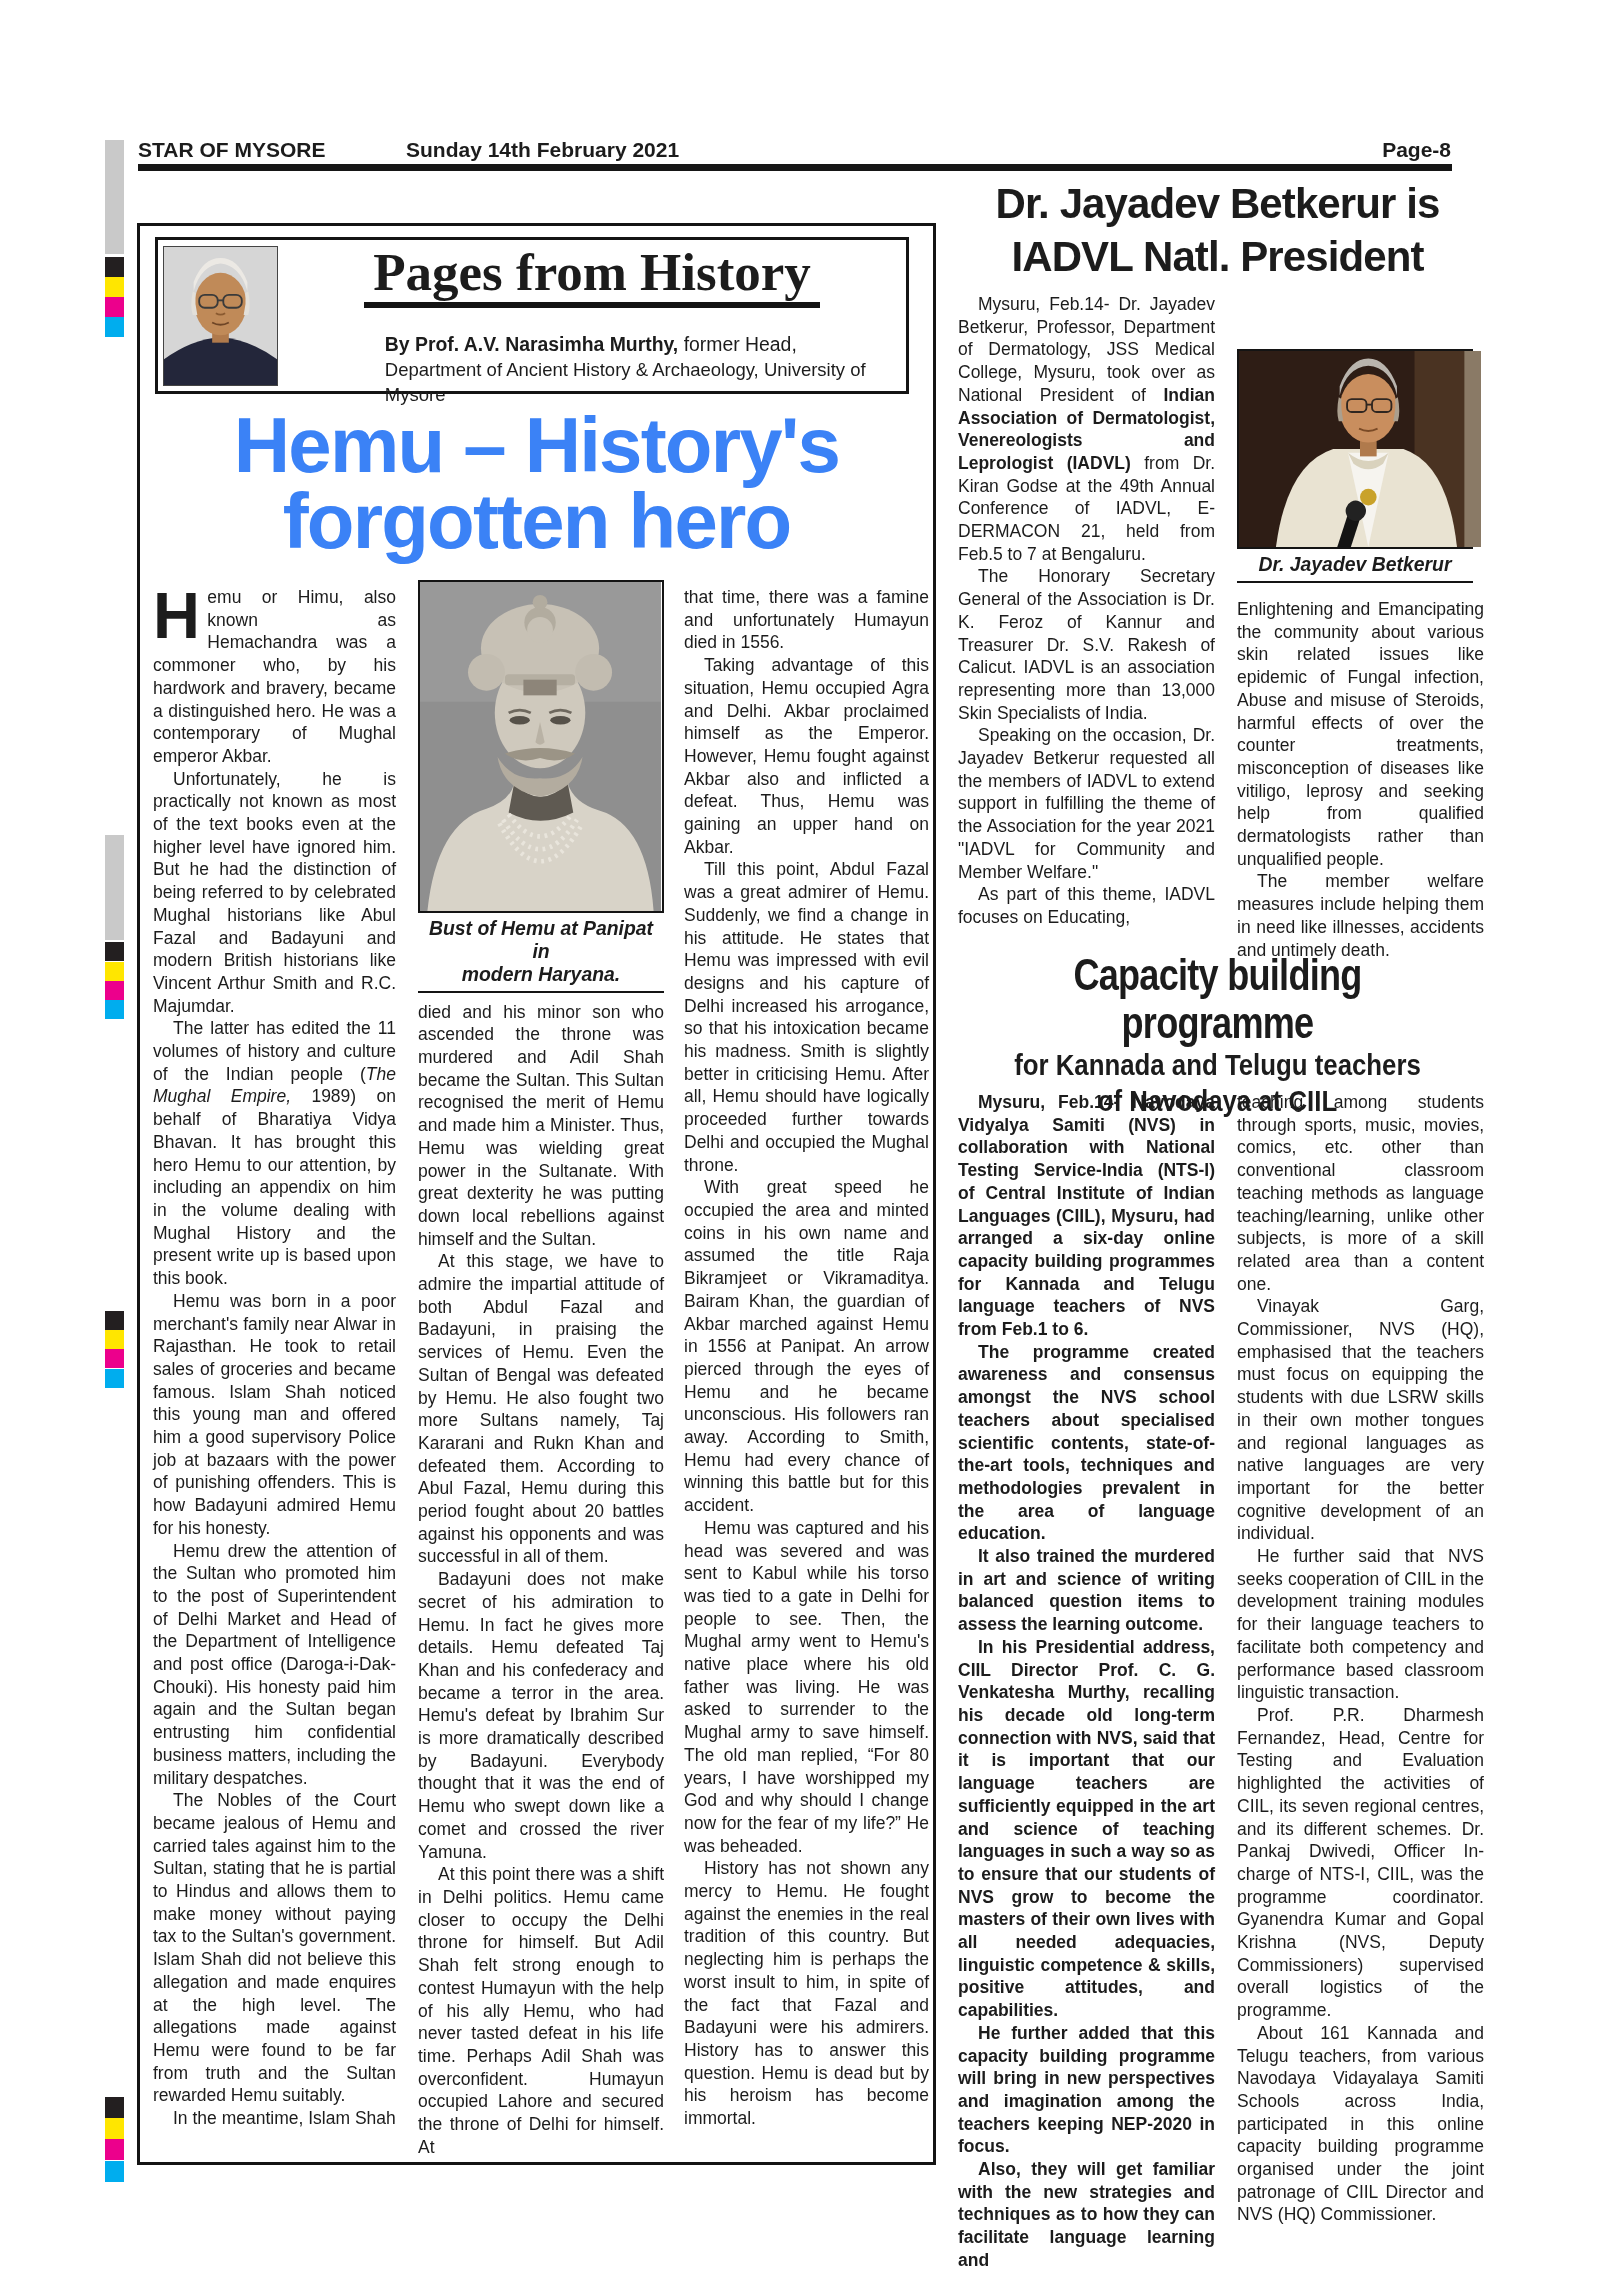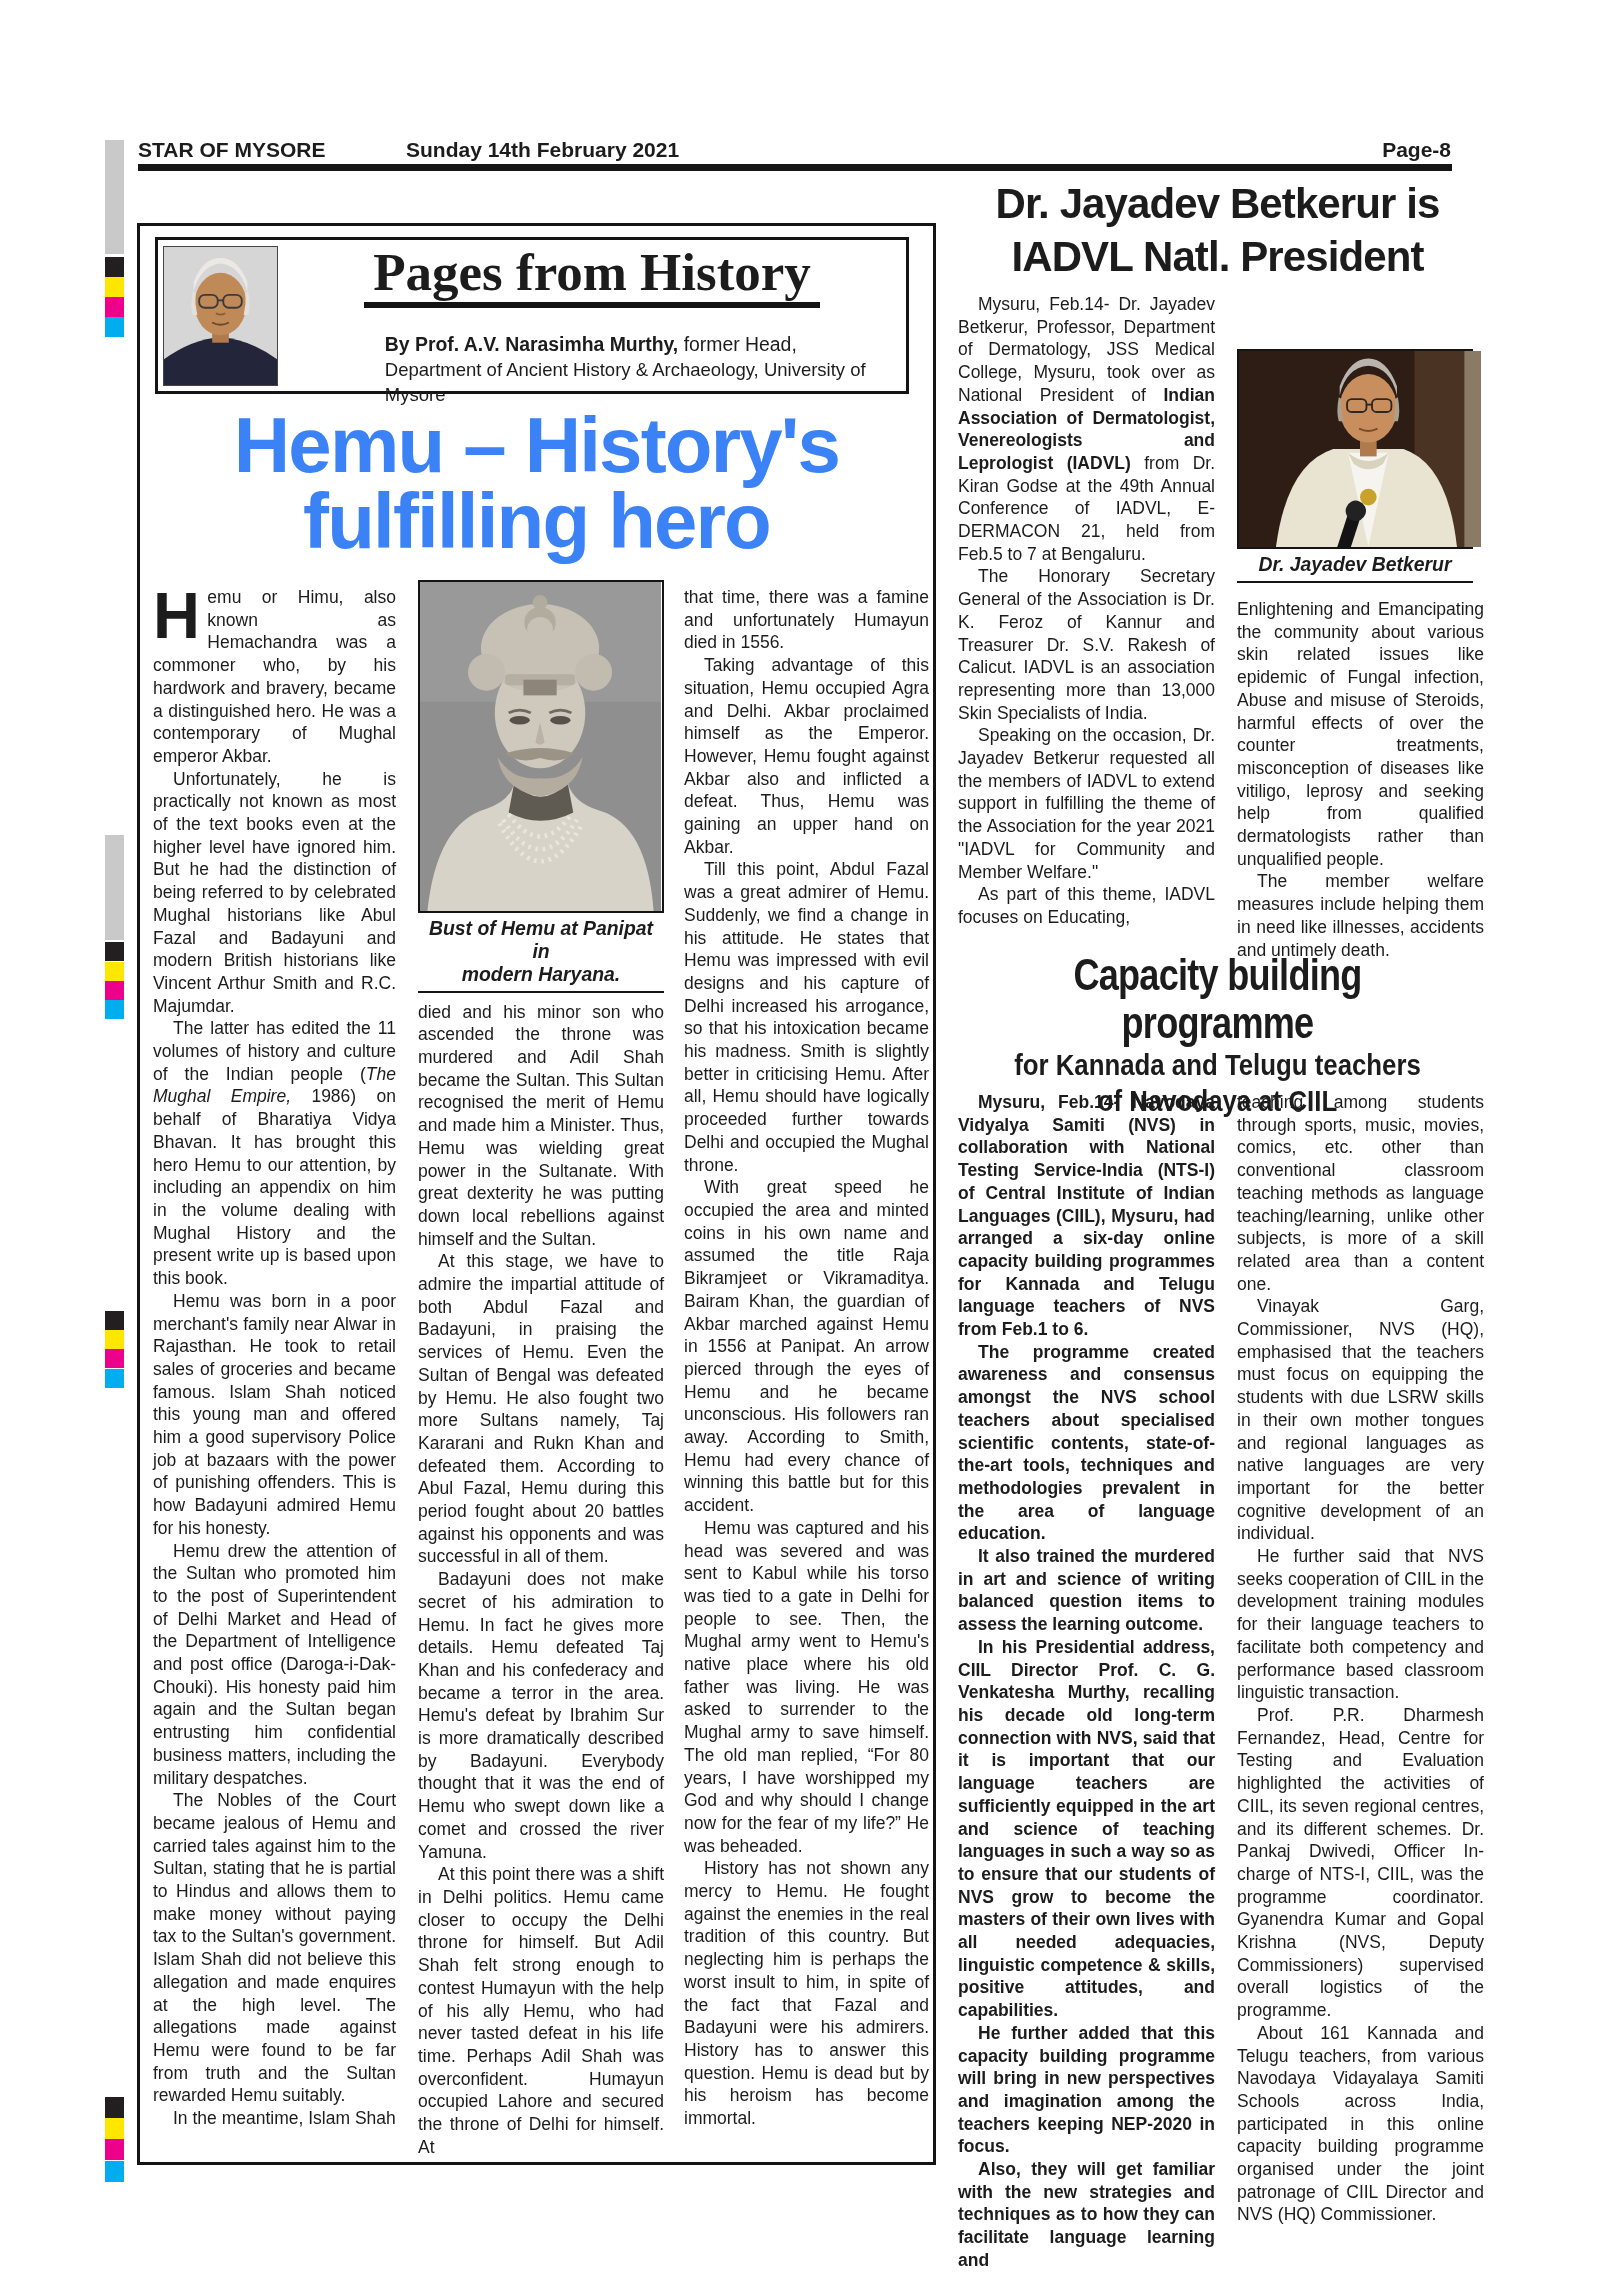--- a/index.html
+++ b/index.html
@@ -102,27 +102,27 @@
         <span class="mast-title">Pages from History</span>
       </div>
       <div class="mast-byline">
         <div><b>By Prof. A.V. Narasimha Murthy,</b><span> former Head,</span></div>
         <div class="l2">Department of Ancient History &amp; Archaeology, University of Mysore</div>
       </div>
     </div>
 
     <div class="red-head">
       <div>Hemu – History's</div>
-      <div>fulfilling hero</div>
+      <div>forgotten hero</div>
     </div>
 
     <div class="bt col1">
       <p class="cont"><span class="dropcap">H</span><span>emu or Himu, also known as Hemachandra was a commoner who, by his hardwork and bravery, became a distinguished hero. He was a contemporary of Mughal emperor Akbar.</span></p>
       <p>Unfortunately, he is practically not known as most of the text books even at the higher level have ignored him. But he had the distinction of being referred to by celebrated Mughal historians like Abul Fazal and Badayuni and modern British historians like Vincent Arthur Smith and R.C. Majumdar.</p>
-      <p><span>The latter has edited the 11 volumes of history and culture of the Indian people (</span><i>The Mughal Empire,</i><span> 1986) on behalf of Bharatiya Vidya Bhavan. It has brought this hero Hemu to our attention, by including an appendix on him in the volume dealing with Mughal History and the present write up is based upon this book.</span></p>
+      <p><span>The latter has edited the 11 volumes of history and culture of the Indian people (</span><i>The Mughal Empire,</i><span> 1989) on behalf of Bharatiya Vidya Bhavan. It has brought this hero Hemu to our attention, by including an appendix on him in the volume dealing with Mughal History and the present write up is based upon this book.</span></p>
       <p>Hemu was born in a poor merchant's family near Alwar in Rajasthan. He took to retail sales of groceries and became famous. Islam Shah noticed this young man and offered him a good supervisory Police job at bazaars with the power of punishing offenders. This is how Badayuni admired Hemu for his honesty.</p>
       <p>Hemu drew the attention of the Sultan who promoted him to the post of Superintendent of Delhi Market and Head of the Department of Intelligence and post office (Daroga-i-Dak-Chouki). His honesty paid him again and the Sultan began entrusting him confidential business matters, including the military despatches.</p>
       <p>The Nobles of the Court became jealous of Hemu and carried tales against him to the Sultan, stating that he is partial to Hindus and allows them to make money without paying tax to the Sultan's government. Islam Shah did not believe this allegation and made enquires at the high level. The allegations made against Hemu were found to be far from truth and the Sultan rewarded Hemu suitably.</p>
       <p>In the meantime, Islam Shah</p>
     </div>
 
     <div class="bt col2">
       <figure>
         <div class="photo-frame">
           <svg width="241" height="329" viewBox="0 0 261 357" preserveAspectRatio="none">

